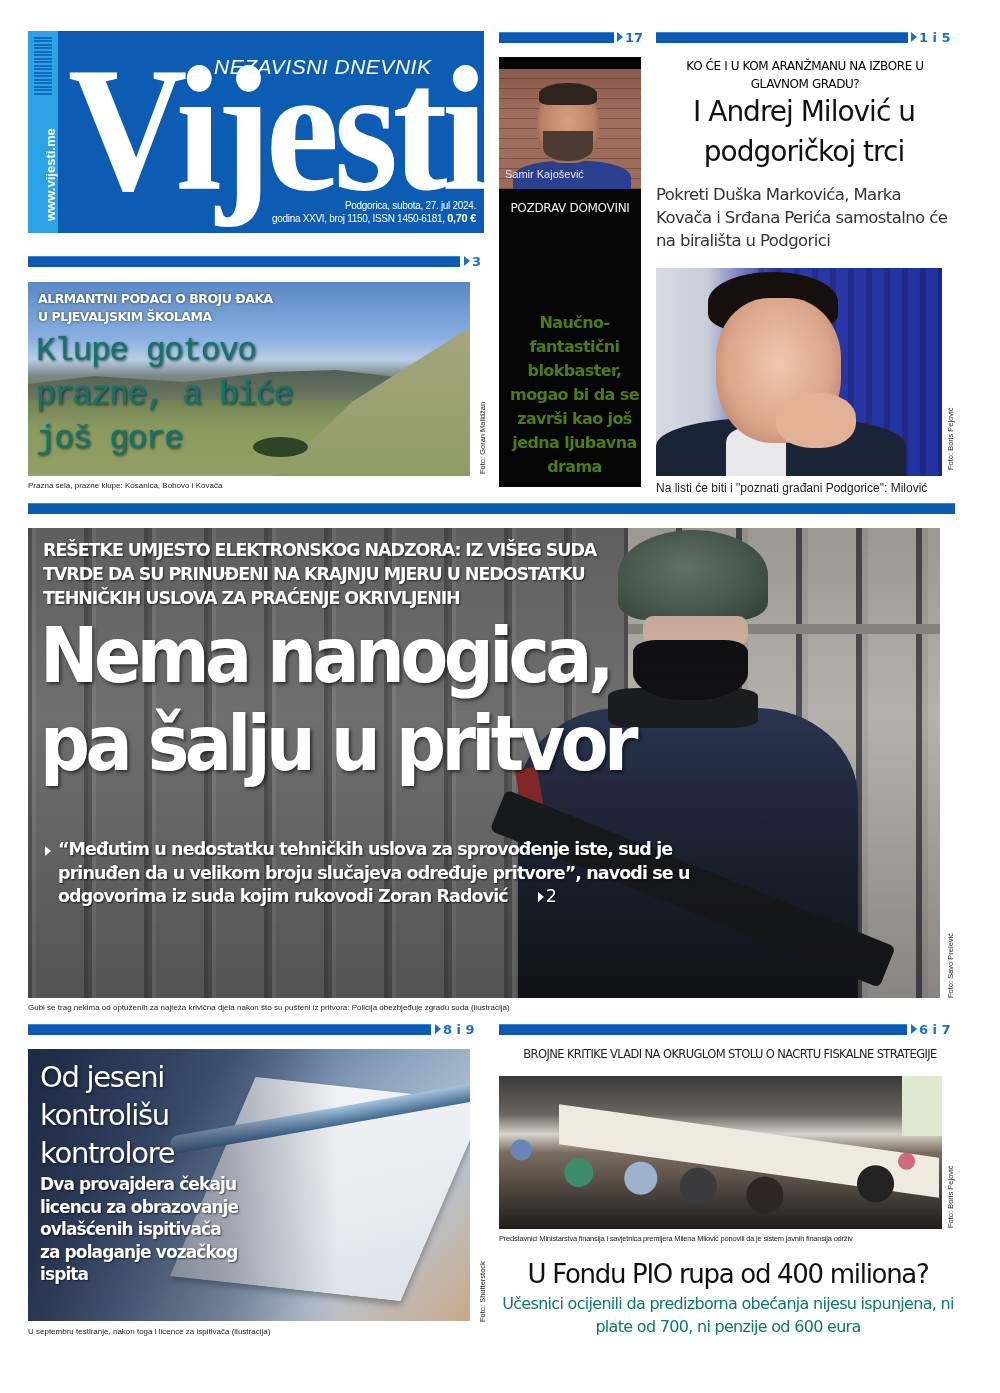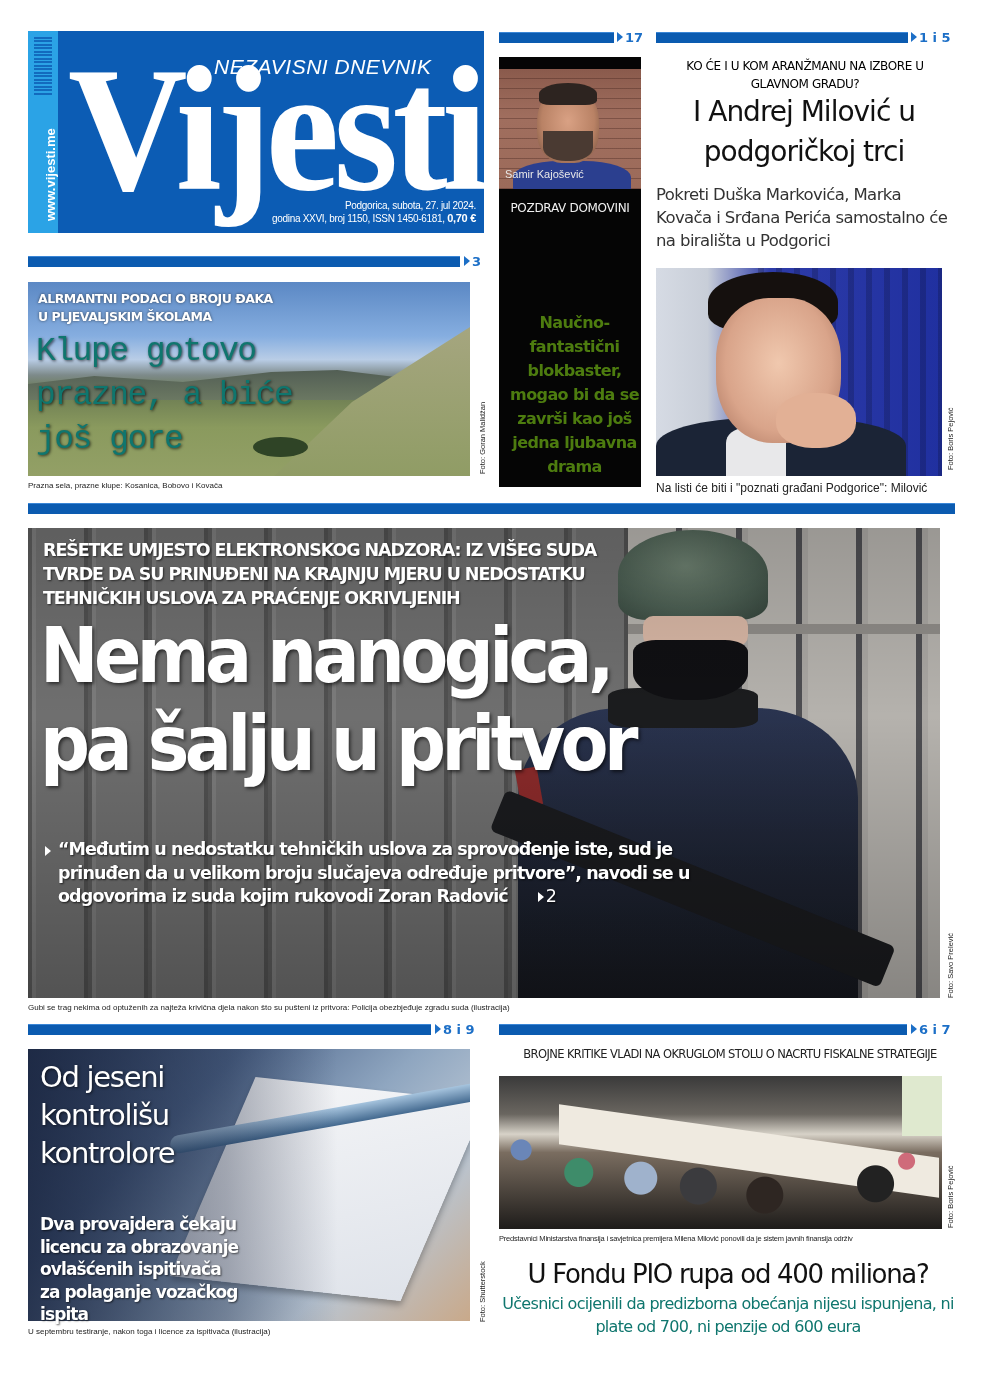--- a/index.html
+++ b/index.html
@@ -85,21 +85,21 @@
   .main-ref { display: inline-block; margin-left: 30px; font-weight: normal; }
   .main-ref .tri2 { display: inline-block; width: 0; height: 0; border-top: 5px solid transparent; border-bottom: 5px solid transparent; border-left: 6px solid #ffffff; margin-right: 2px; }
   .main-caption { left: 28px; top: 1003px; font-family: "Liberation Sans", sans-serif; font-size: 8px; color: #222; white-space: nowrap; }
 
   
   .bl-photo { left: 28px; top: 1049px; width: 442px; height: 272px; overflow: hidden; background: linear-gradient(135deg, #3b4e70 0%, #536b90 30%, #8fa6c0 55%, #b9c6d4 75%, #c9a98a 100%); }
   .bl-photo .pad { position: absolute; left: 180px; top: 40px; width: 240px; height: 200px; background: linear-gradient(160deg, #f4f5f7, #dfe3ea); transform: skewX(-18deg) rotate(6deg); box-shadow: 2px 4px 6px rgba(0,0,0,.3); }
   .bl-photo .pen { position: absolute; left: 140px; top: 60px; width: 320px; height: 18px; background: linear-gradient(180deg, #a6c4de, #43698f); border-radius: 9px; transform: rotate(-10deg); }
   .bl-photo .dark { position: absolute; inset: 0; background: linear-gradient(90deg, rgba(20,30,55,.75) 0%, rgba(20,30,55,.35) 45%, rgba(0,0,0,0) 70%); }
   .bl-title { left: 40px; top: 1058px; font-family: "DejaVu Sans", sans-serif; font-size: 29px; line-height: 38px; color: #ffffff; letter-spacing: -1.3px; text-shadow: 1px 1px 3px rgba(0,0,0,.6); }
-  .bl-sub { left: 40px; top: 1173px; font-family: "DejaVu Sans", sans-serif; font-weight: bold; font-size: 17px; line-height: 22.5px; color: #ffffff; letter-spacing: -.9px; text-shadow: 1px 1px 2px rgba(0,0,0,.6); margin-top: 40px; }
+  .bl-sub { left: 40px; top: 1173px; font-family: "DejaVu Sans", sans-serif; font-weight: bold; font-size: 17px; line-height: 22.5px; color: #ffffff; letter-spacing: -.9px; text-shadow: 1px 1px 2px rgba(0,0,0,.6); }
   .bl-caption { left: 28px; top: 1327px; font-family: "Liberation Sans", sans-serif; font-size: 8px; color: #222; white-space: nowrap; }
 
   
   .br-kicker { left: 500px; top: 1047px; width: 460px; text-align: center; font-family: "DejaVu Sans", sans-serif; font-size: 11.5px; color: #222; letter-spacing: -.6px; white-space: nowrap; }
   .br-photo { left: 499px; top: 1076px; width: 443px; height: 153px; overflow: hidden; background: linear-gradient(180deg, #3a3a3a 0%, #6a6660 25%, #d7d2c8 38%, #7a6d60 50%, #1e1c1a 100%); }
   .br-photo .table { position: absolute; left: 60px; top: 55px; width: 380px; height: 40px; background: #efeae0; transform: skewY(8deg); }
   .br-photo .people { position: absolute; left: 0; top: 40px; width: 443px; height: 113px; background:
      radial-gradient(circle at 5% 30%, #6a86b8 0 10px, transparent 11px),
      radial-gradient(circle at 18% 50%, #3e8c6a 0 14px, transparent 15px),
      radial-gradient(circle at 32% 55%, #9fb2cc 0 16px, transparent 17px),

